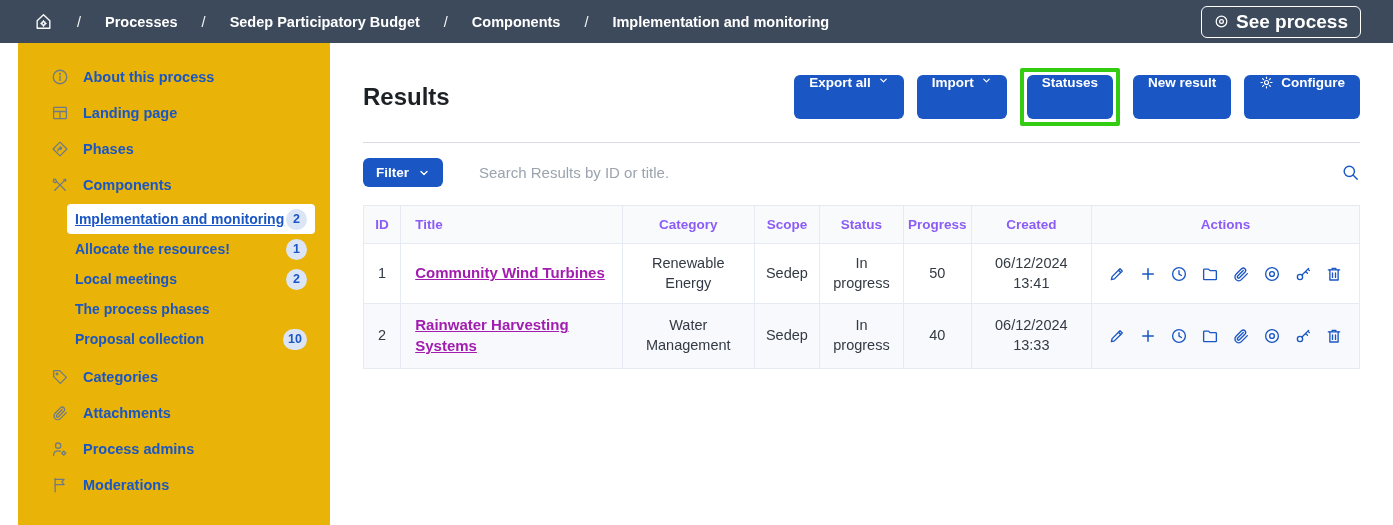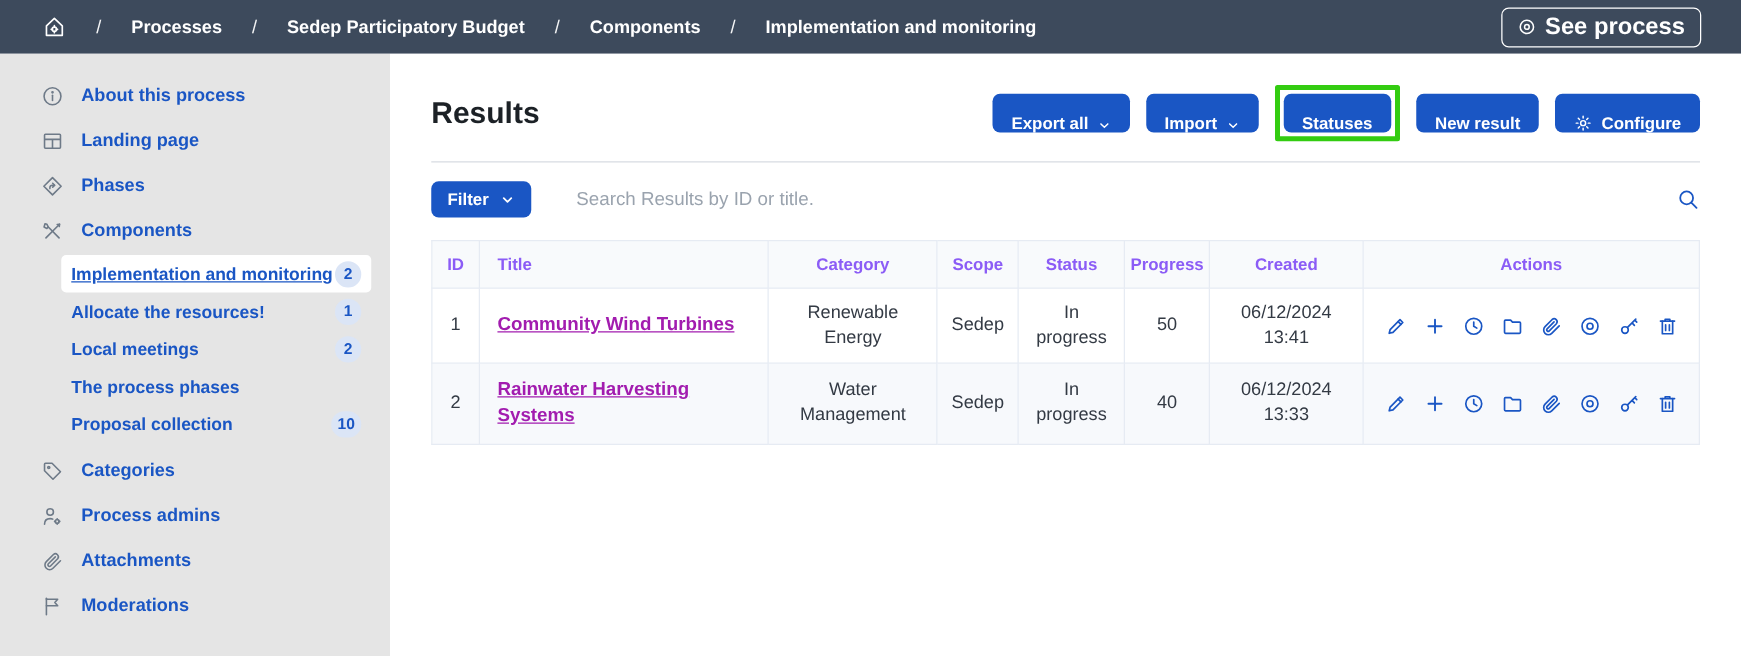--- a/index.html
+++ b/index.html
@@ -25,21 +25,21 @@
     background:transparent; color:#fff;
     border:1px solid #fff; border-radius:6px;
     font-family:inherit; font-size:19px; font-weight:700;
     padding:4px 12px; cursor:pointer;
   }
 
   
   .layout { display:flex; height:482px; }
 
   
-  .sidebar { width:312px; flex:none; background:#e5e5e5; padding-top:16px; }
+  .sidebar { width:312px; flex:none; background:#eab308; padding-top:16px;margin-left:18px; }
   .nav-item {
     display:flex; align-items:center; gap:14px;
     height:36px; padding:0 16px 0 33px;
     color:#1a56c4; font-size:14.5px; font-weight:600; cursor:pointer;
   }
   .nav-item .icon { color:#6e7a88; flex:none; }
   .sub-list { margin:1px 15px 5px 49px; }
   .sub-item {
     display:flex; align-items:center; justify-content:space-between;
     height:30px; padding:0 8px; border-radius:4px;
@@ -54,23 +54,23 @@
     display:flex; align-items:center; justify-content:center;
   }
 
   
   .main { flex:1; padding:0 33px; background:#fff; }
   .page-header { margin-top:25px; display:flex; align-items:center; justify-content:space-between; }
   .page-title { margin:0; font-size:24px; font-weight:700; color:#1c2126; }
   .toolbar { display:flex; align-items:center; gap:13px; }
   .btn-primary {
     background:#1a56c4; color:#fff; border:none; border-radius:6px;
-    height:31px; padding:0 15px;
+    height:44px; padding:0 15px;
     font-family:inherit; font-size:13.5px; font-weight:700;
-    display:flex; align-items:flex-end; gap:7px; cursor:pointer; white-space:nowrap;
+    display:flex; align-items:flex-start; gap:7px; cursor:pointer; white-space:nowrap;
   }
   .statuses-wrap { border:4px solid #33cc11; padding:3px; border-radius:2px; display:flex; }
   .divider { border:none; border-top:1px solid #d8dce2; margin:16px 0 0 0; }
 
   .filter-row { margin-top:15px; display:flex; align-items:center; }
   .filter-btn {
     background:#1a56c4; color:#fff; border:none; border-radius:6px;
     height:29px; padding:0 13px;
     font-family:inherit; font-size:13.5px; font-weight:700;
     display:flex; align-items:center; gap:9px; cursor:pointer;
@@ -204,35 +204,35 @@
         <svg width="18" height="18" viewBox="0 0 24 24" fill="none" stroke="currentColor" stroke-width="1.7" stroke-linecap="round" stroke-linejoin="round">
           <path d="M3.5 11.5 V4.5 a1 1 0 0 1 1-1 h7 l9 9 -8 8 Z"></path>
             <circle cx="8" cy="8" r="1.1"></circle>
         </svg>
       </span>
       <span>Categories</span>
     </div>
     <div class="nav-item">
       <span class="icon">
         <svg width="18" height="18" viewBox="0 0 24 24" fill="none" stroke="currentColor" stroke-width="1.7" stroke-linecap="round" stroke-linejoin="round">
+          <path d="M20.5 11.5 l-8 8 a5 5 0 0 1-7.1-7.1 L13 4.8 a3.2 3.2 0 0 1 4.5 4.5 L9.9 17 a1.6 1.6 0 0 1-2.3-2.3 L15 7.3"></path>
+        </svg>
+      </span>
+      <span>Attachments</span>
+    </div>
+    <div class="nav-item">
+      <span class="icon">
+        <svg width="18" height="18" viewBox="0 0 24 24" fill="none" stroke="currentColor" stroke-width="1.7" stroke-linecap="round" stroke-linejoin="round">
           <circle cx="9.5" cy="7.5" r="3.5"></circle>
             <path d="M3.5 20.5 c0-4 2.7-6 6-6 1 0 2 .2 2.8 .6"></path>
           <circle cx="17" cy="17.5" r="2"></circle>
             <path d="M17 14.6v1 M17 19.4v1 M14.2 17.5h1 M18.8 17.5h1"></path>
         </svg>
       </span>
       <span>Process admins</span>
-    </div>
-    <div class="nav-item">
-      <span class="icon">
-        <svg width="18" height="18" viewBox="0 0 24 24" fill="none" stroke="currentColor" stroke-width="1.7" stroke-linecap="round" stroke-linejoin="round">
-          <path d="M20.5 11.5 l-8 8 a5 5 0 0 1-7.1-7.1 L13 4.8 a3.2 3.2 0 0 1 4.5 4.5 L9.9 17 a1.6 1.6 0 0 1-2.3-2.3 L15 7.3"></path>
-        </svg>
-      </span>
-      <span>Attachments</span>
     </div>
     <div class="nav-item">
       <span class="icon">
         <svg width="18" height="18" viewBox="0 0 24 24" fill="none" stroke="currentColor" stroke-width="1.7" stroke-linecap="round" stroke-linejoin="round">
           <path d="M5.5 21 V3.5"></path>
             <path d="M5.5 4.5 h12 l-3 3.5 3 3.5 h-12"></path>
         </svg>
       </span>
       <span>Moderations</span>
     </div>

